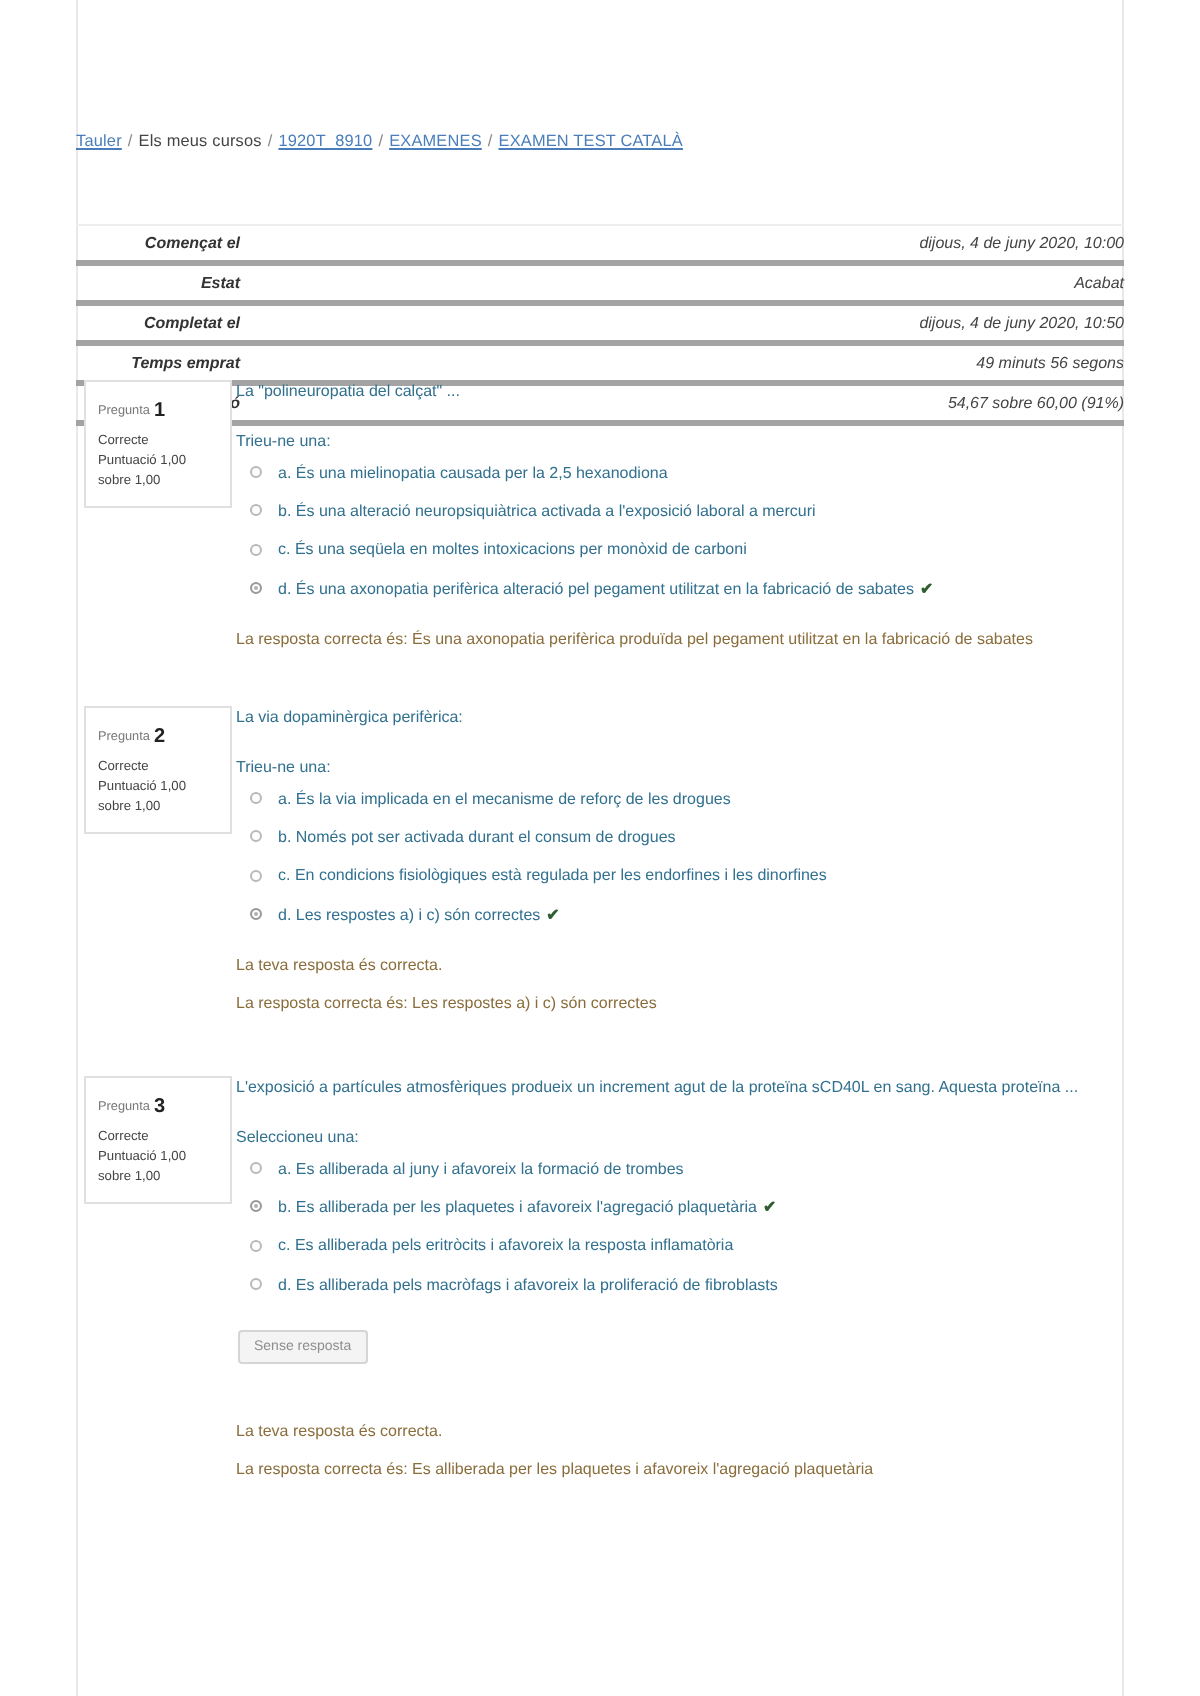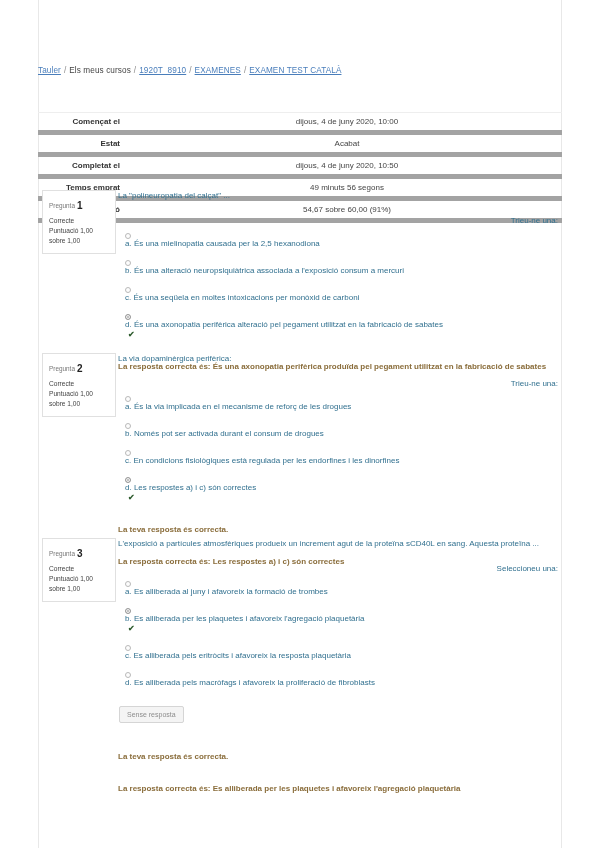--- a/index.html
+++ b/index.html
@@ -58,36 +58,37 @@
   
   .summary {
     position: absolute;
     left: 38px;
     top: 112px;
     width: 524px;
     border-collapse: collapse;
     font-size: 8px;
   }
   .summary tr {
-    border-bottom: 5px solid #a3a3a3;
+    border-bottom: 3px solid #a3a3a3;
+    font-style: italic;
   }
   .summary tr:first-child {
     border-top: 1px solid #eeeeee;
   }
   .summary th {
     text-align: right;
     font-weight: bold;
     color: #333333;
     padding: 4px 6px 4px 0;
     width: 82px;
     white-space: nowrap;
     font-size: 8px;
   }
   .summary td {
-    text-align: center;
+    text-align: right;
     color: #444444;
     padding: 4px 0 4px 6px;
     font-size: 8px;
     white-space: nowrap;
     margin-left: 28px;
   }
 
   
   .question {
     position: absolute;
@@ -138,36 +139,34 @@
   .qtext {
     font-size: 8px;
     color: #31708f;
     line-height: 1.45;
     margin-bottom: 14px;
   }
   .qprompt {
     font-size: 8px;
     color: #31708f;
     margin-bottom: 7px;
-    text-align: right;
   }
   .answers {
     margin: 0;
     padding: 0;
     list-style: none;
   }
   .answer {
     display: flex;
     align-items: flex-start;
     font-size: 8px;
     color: #31708f;
     line-height: 1.3;
     margin-bottom: 9px;
     padding-left: 7px;
-    flex-direction: column;
   }
   .radio {
     flex: 0 0 auto;
     width: 6px;
     height: 6px;
     border-radius: 50%;
     border: 1px solid #b9b9b9;
     background: #fdfdfd;
     margin-right: 8px;
     margin-top: 1.5px;
@@ -196,22 +195,21 @@
     font-family: "Liberation Sans", sans-serif;
     color: #8d8d8d;
     background: #f4f4f4;
     border: 1px solid #d5d5d5;
     border-radius: 2px;
   }
   .feedback {
     font-size: 8px;
     color: #8a6d3b;
     line-height: 1.5;
-    margin-top: 20px;
-    font-weight: bold;
+    margin-top: 7px;
   }
   .feedback-block {
     margin-top: 14px;
   }
 </style>
 </head>
 <body>
 
 <div class="page">
   <div class="content-frame"></div>
@@ -256,21 +254,21 @@
     <div class="qbody">
       <div class="qtext">La "polineuropatia del calçat" ...</div>
       <div class="qprompt">Trieu-ne una:</div>
       <ul class="answers">
         <li class="answer">
           <span class="radio"></span>
           <span class="answer-text">a. És una mielinopatia causada per la 2,5 hexanodiona</span>
         </li>
         <li class="answer">
           <span class="radio"></span>
-          <span class="answer-text">b. És una alteració neuropsiquiàtrica associada a l'exposició consum a mercuri</span>
+          <span class="answer-text">b. És una alteració neuropsiquiàtrica activada a l'exposició laboral a mercuri</span>
         </li>
         <li class="answer">
           <span class="radio"></span>
           <span class="answer-text">c. És una seqüela en moltes intoxicacions per monòxid de carboni</span>
         </li>
         <li class="answer">
           <span class="radio checked"></span>
           <span class="answer-text">d. És una axonopatia perifèrica alteració pel pegament utilitzat en la fabricació de sabates</span>
           <span class="tick">✔</span>
         </li>
@@ -334,21 +332,21 @@
           <span class="radio"></span>
           <span class="answer-text">a. Es alliberada al juny i afavoreix la formació de trombes</span>
         </li>
         <li class="answer">
           <span class="radio checked"></span>
           <span class="answer-text">b. Es alliberada per les plaquetes i afavoreix l'agregació plaquetària</span>
           <span class="tick">✔</span>
         </li>
         <li class="answer">
           <span class="radio"></span>
-          <span class="answer-text">c. Es alliberada pels eritròcits i afavoreix la resposta plaquetària</span>
+          <span class="answer-text">c. Es alliberada pels eritròcits i afavoreix la resposta inflamatòria</span>
         </li>
         <li class="answer">
           <span class="radio"></span>
           <span class="answer-text">d. Es alliberada pels macròfags i afavoreix la proliferació de fibroblasts</span>
         </li>
       </ul>
       <button class="noanswer-btn">Sense resposta</button>
       <div class="feedback-block" style="margin-top:28px;">
         <div class="feedback">La teva resposta és correcta.</div>
         <div class="feedback">La resposta correcta és: Es alliberada per les plaquetes i afavoreix l'agregació plaquetària</div>

